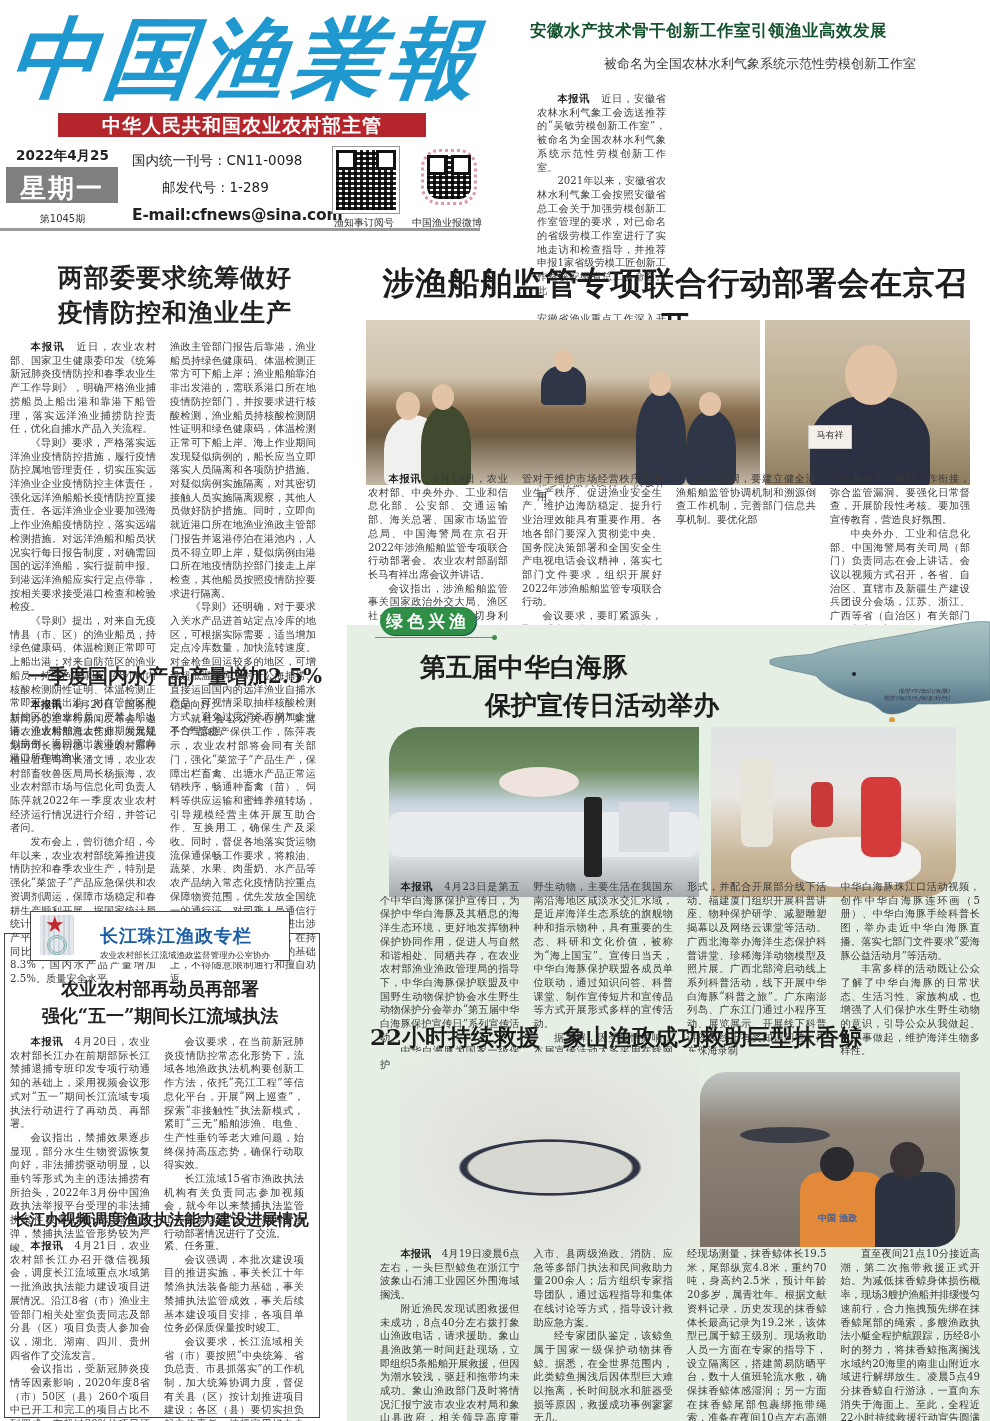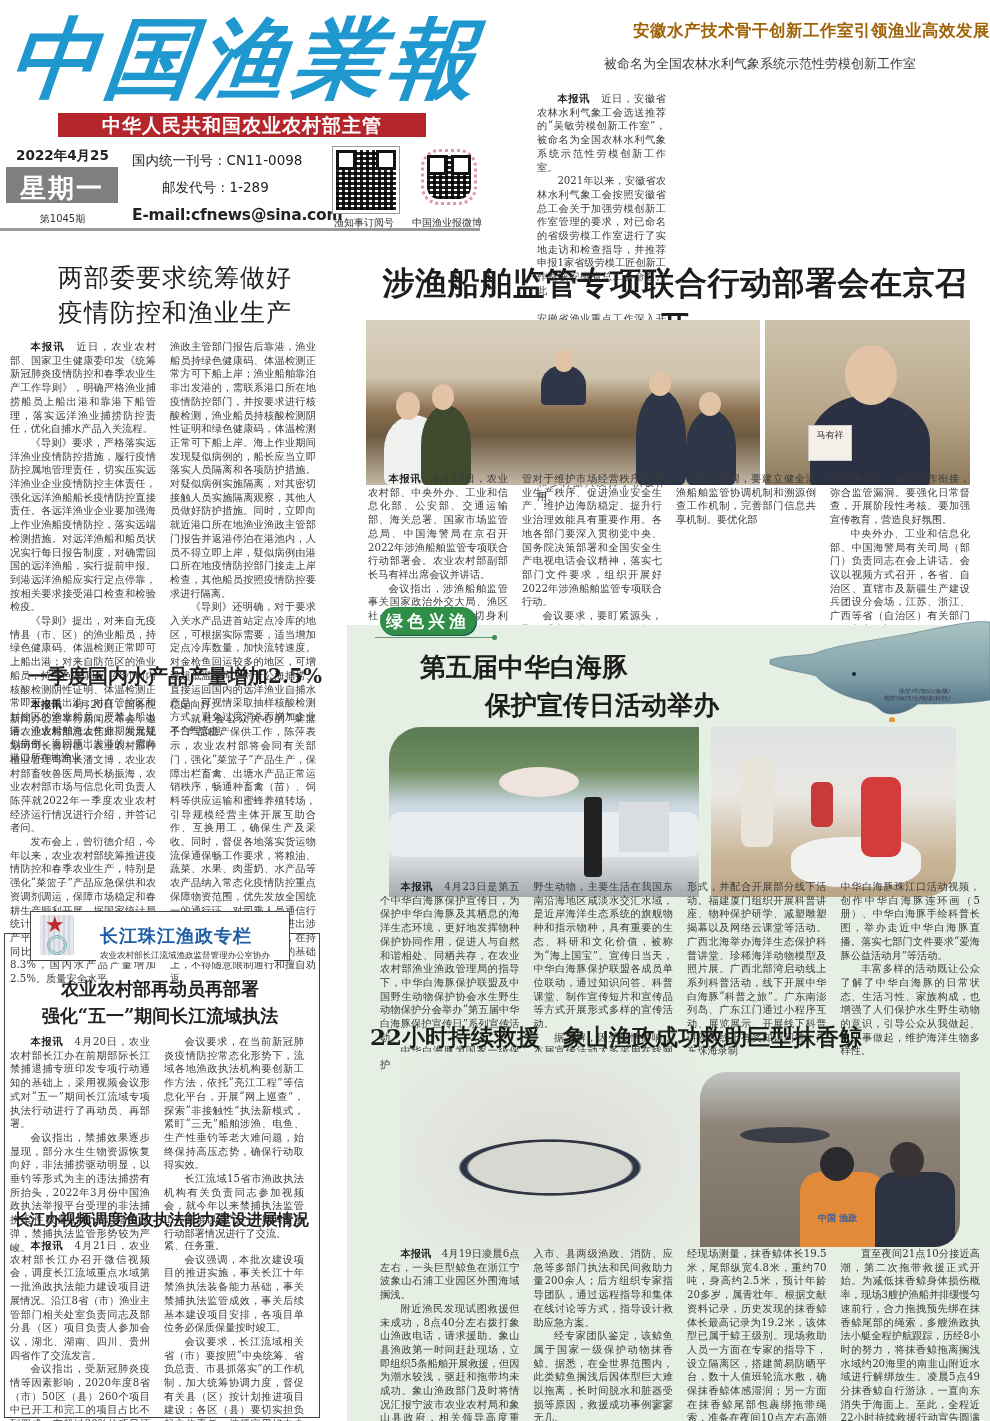--- a/index.html
+++ b/index.html
@@ -26,44 +26,44 @@
       repeating-linear-gradient(0deg, #222 0 3px, #fff 3px 5px);
       background-blend-mode: multiply; border: 3px solid #fff; outline: 1px solid #999; position: absolute; }
   .qr::before, .qr::after { content:""; position:absolute; width:14px; height:14px; border:3px solid #111; background:#fff; }
   .qr::before { left:0; top:0; } .qr::after { right:0; top:0; }
   .qr1 { left: 333px; top: 147px; }
   .qr2 { left: 424px; top: 152px; width: 50px; height: 50px; border-radius: 30%; outline: 3px dotted #d9a; }
   .qr-cap { font-family: "DejaVu Sans", sans-serif; font-size: 10px; color: #333; top: 216px; }
   .header-rule { left: 0; top: 228px; width: 480px; height: 3px; background: #9a9a9a; }
 
   
-  .anhui-title { left: 530px; top: 20px; width: 460px; font-size: 16.5px; font-weight: bold; color: #a16207; text-align: right; letter-spacing: 0.5px; }
+  .anhui-title { left: 530px; top: 20px; width: 460px; font-size: 16.5px; font-weight: bold; color: #14532d; text-align: left; letter-spacing: 0.5px; }
   .anhui-sub { left: 530px; top: 55px; width: 460px; font-size: 13px; color: #3a3a3a; text-align: center; }
   .cols { display: flex; gap: 14px; }
   .col p { font-size: 10.2px; line-height: 13.7px; text-align: justify; text-indent: 2em; color: #3a3a3a; }
   .col p.noindent { text-indent: 0; }
   .lead { font-weight: bold; color: #222; }
   .anhui-body { left: 537px; top: 92px; width: 443px; flex-direction: column; }
   .anhui-body .col { width: 129px; }
 
   
-  .lm-title { left: 10px; top: 260px; width: 330px; font-size: 25px; font-weight: normal; line-height: 35px; text-align: center; color: #222; letter-spacing: 1px; }
+  .lm-title { left: 10px; top: 260px; width: 330px; font-size: 25px; font-weight: bold; line-height: 35px; text-align: center; color: #222; letter-spacing: 1px; }
   .lm-body { left: 10px; top: 340px; width: 312px; }
   .lm-body .col { width: 146px; }
 
   
   .vs-title { left: 375px; top: 262px; width: 600px; font-size: 32px; font-weight: bold; color: #1d1d1d; text-align: center; letter-spacing: 0.5px; }
   .photo { position: absolute; overflow: hidden; }
   .vs-photo1 { left: 366px; top: 320px; width: 394px; height: 165px;
     background: linear-gradient(180deg, #d9d0bf 0%, #cfc3ac 35%, #8a6f4f 55%, #6d5a41 70%, #c4b8a6 100%); }
   .vs-photo2 { left: 765px; top: 320px; width: 205px; height: 165px;
     background: linear-gradient(180deg, #cdc2ac 0%, #b9a88a 55%, #8e7b5e 100%); }
   .person { position:absolute; border-radius: 50% 50% 10% 10%; background:#2f3647; }
   .head { position:absolute; border-radius: 50%; background:#e3c3a6; }
-  .nameplate { position:absolute; left: 808px; top: 425px; width: 44px; height: 36px; background: #f4efe8; border:1px solid #ccc;
+  .nameplate { position:absolute; left: 808px; top: 425px; width: 44px; height: 24px; background: #f4efe8; border:1px solid #ccc;
     font-size: 9px; line-height: 18px; text-align:center; color:#333; }
   .vs-body { left: 368px; top: 472px; width: 610px; }
   .vs-body .col { width: 140px; }
   .vs-body { top: 472px; }
 
   
   .q1-title { left: 10px; top: 663px; width: 330px; font-size: 20px; font-weight: bold; text-align: center; color: #222; }
   .q1-body { left: 10px; top: 698px; width: 312px; }
   .q1-body .col { width: 146px; }
 

